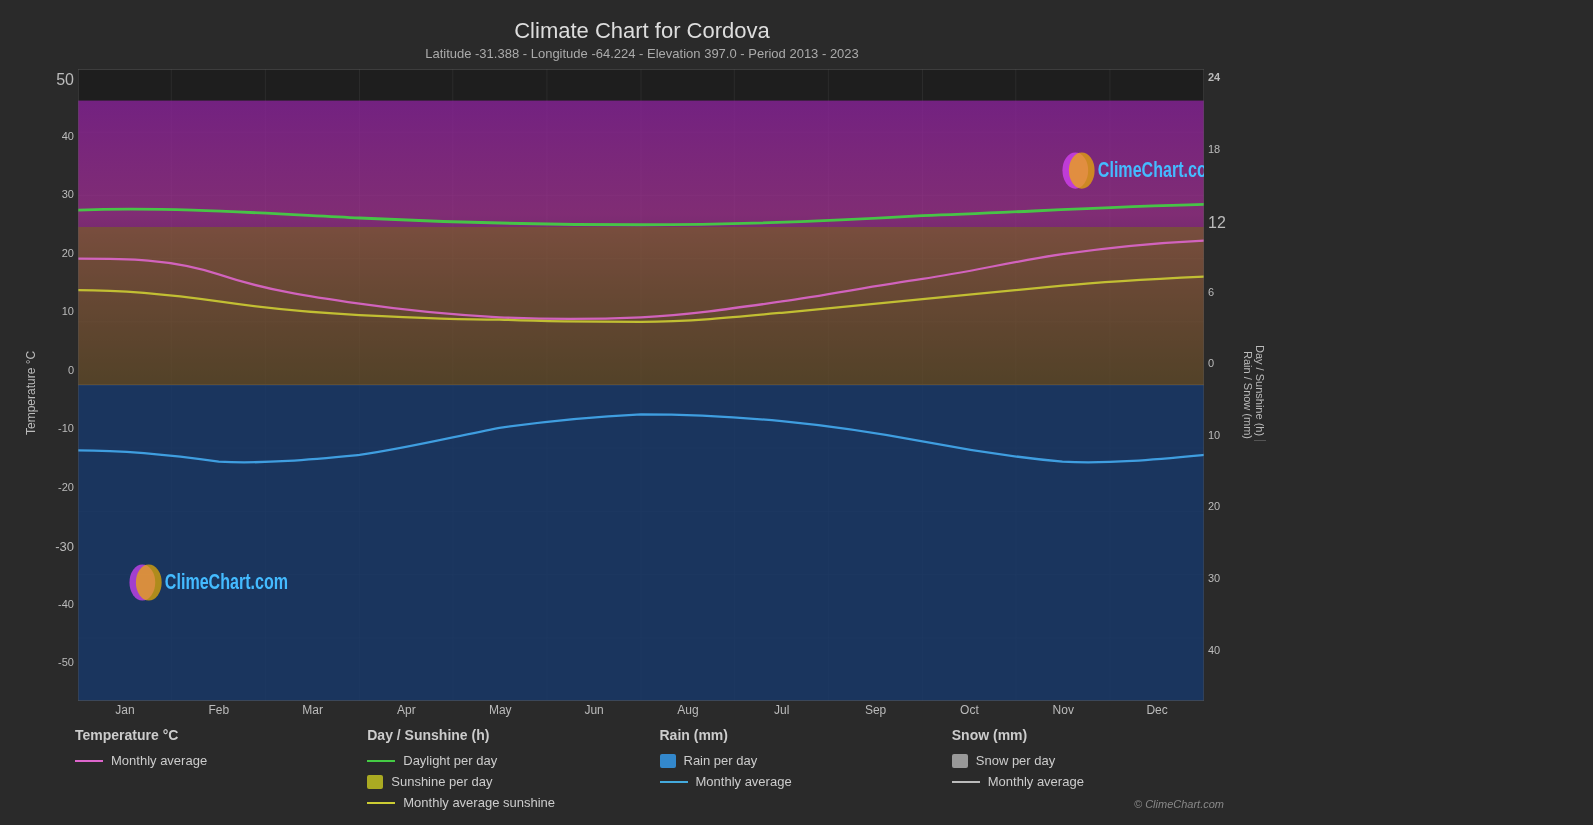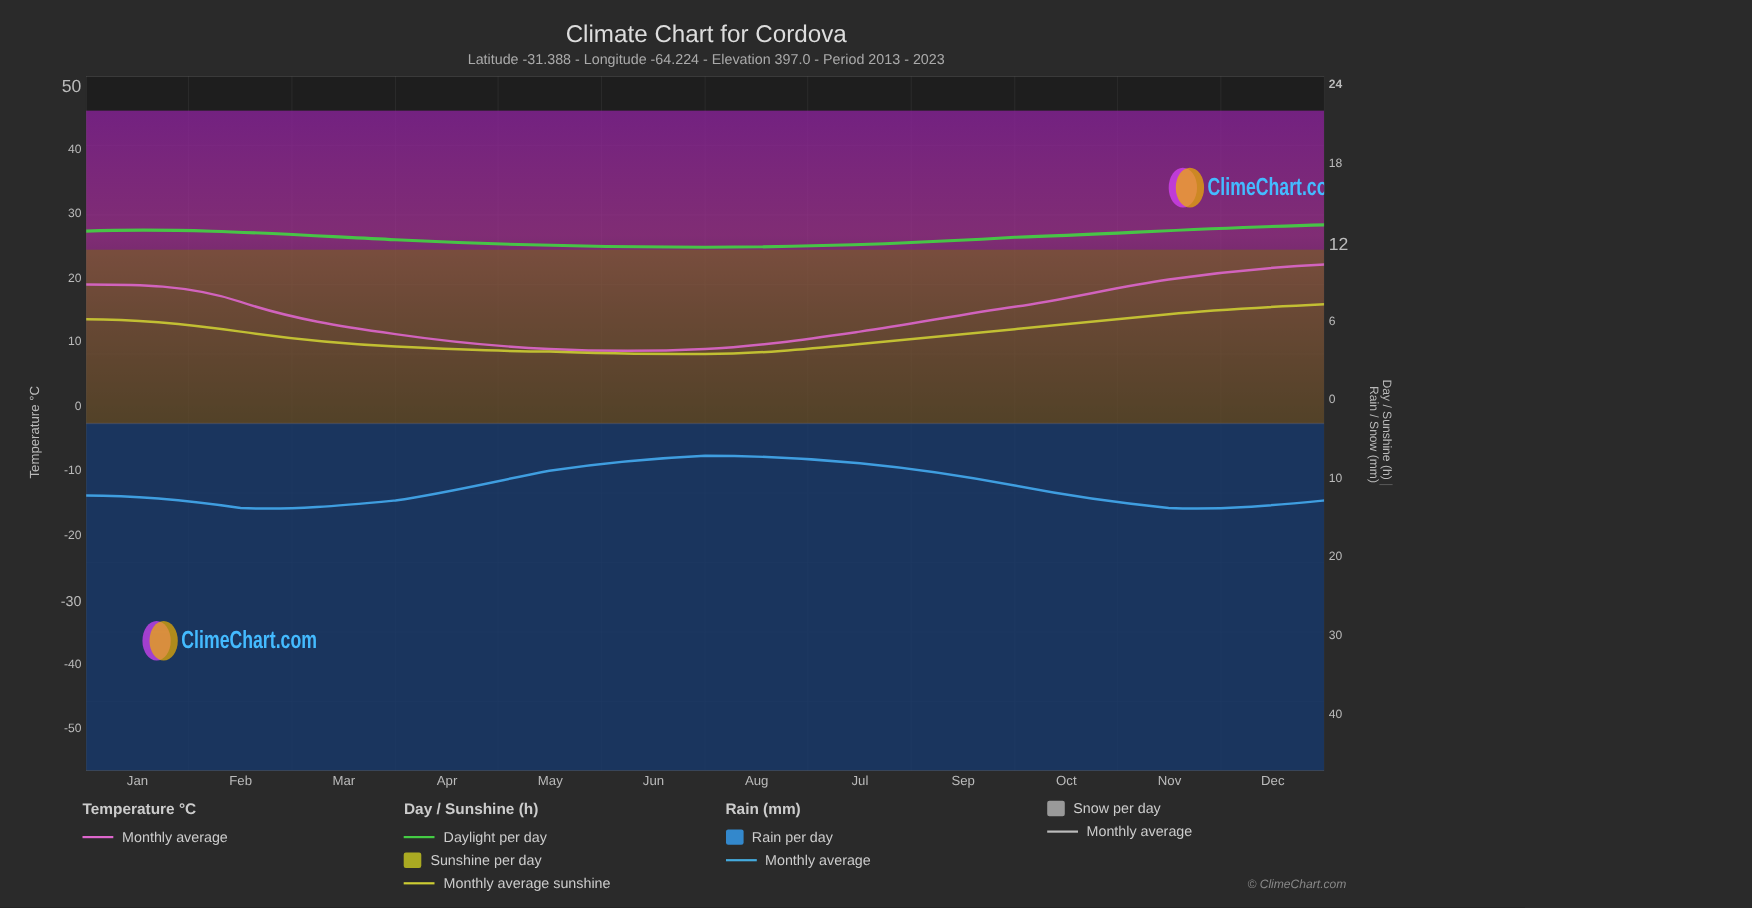--- a/index.html
+++ b/index.html
@@ -297,20 +297,21 @@
         <span class="legend-swatch-rect" style="background:#3388cc;"></span>
         <span>Rain per day</span>
       </div>
       <div class="legend-item">
         <span class="legend-line" style="background:#44aadd; height:2px;"></span>
         <span>Monthly average</span>
       </div>
     </div>
 
     <div class="legend-column">
+      <div class="legend-title">Snow (mm)</div>
       <div class="legend-item">
         <span class="legend-swatch-rect" style="background:#999999;"></span>
         <span>Snow per day</span>
       </div>
       <div class="legend-item">
         <span class="legend-line" style="background:#bbbbbb; height:2px;"></span>
         <span>Monthly average</span>
       </div>
       <div class="brand-logo-bottom-right" style="position:relative;text-align:right;margin-top:auto;">© ClimeChart.com</div>
     </div>

